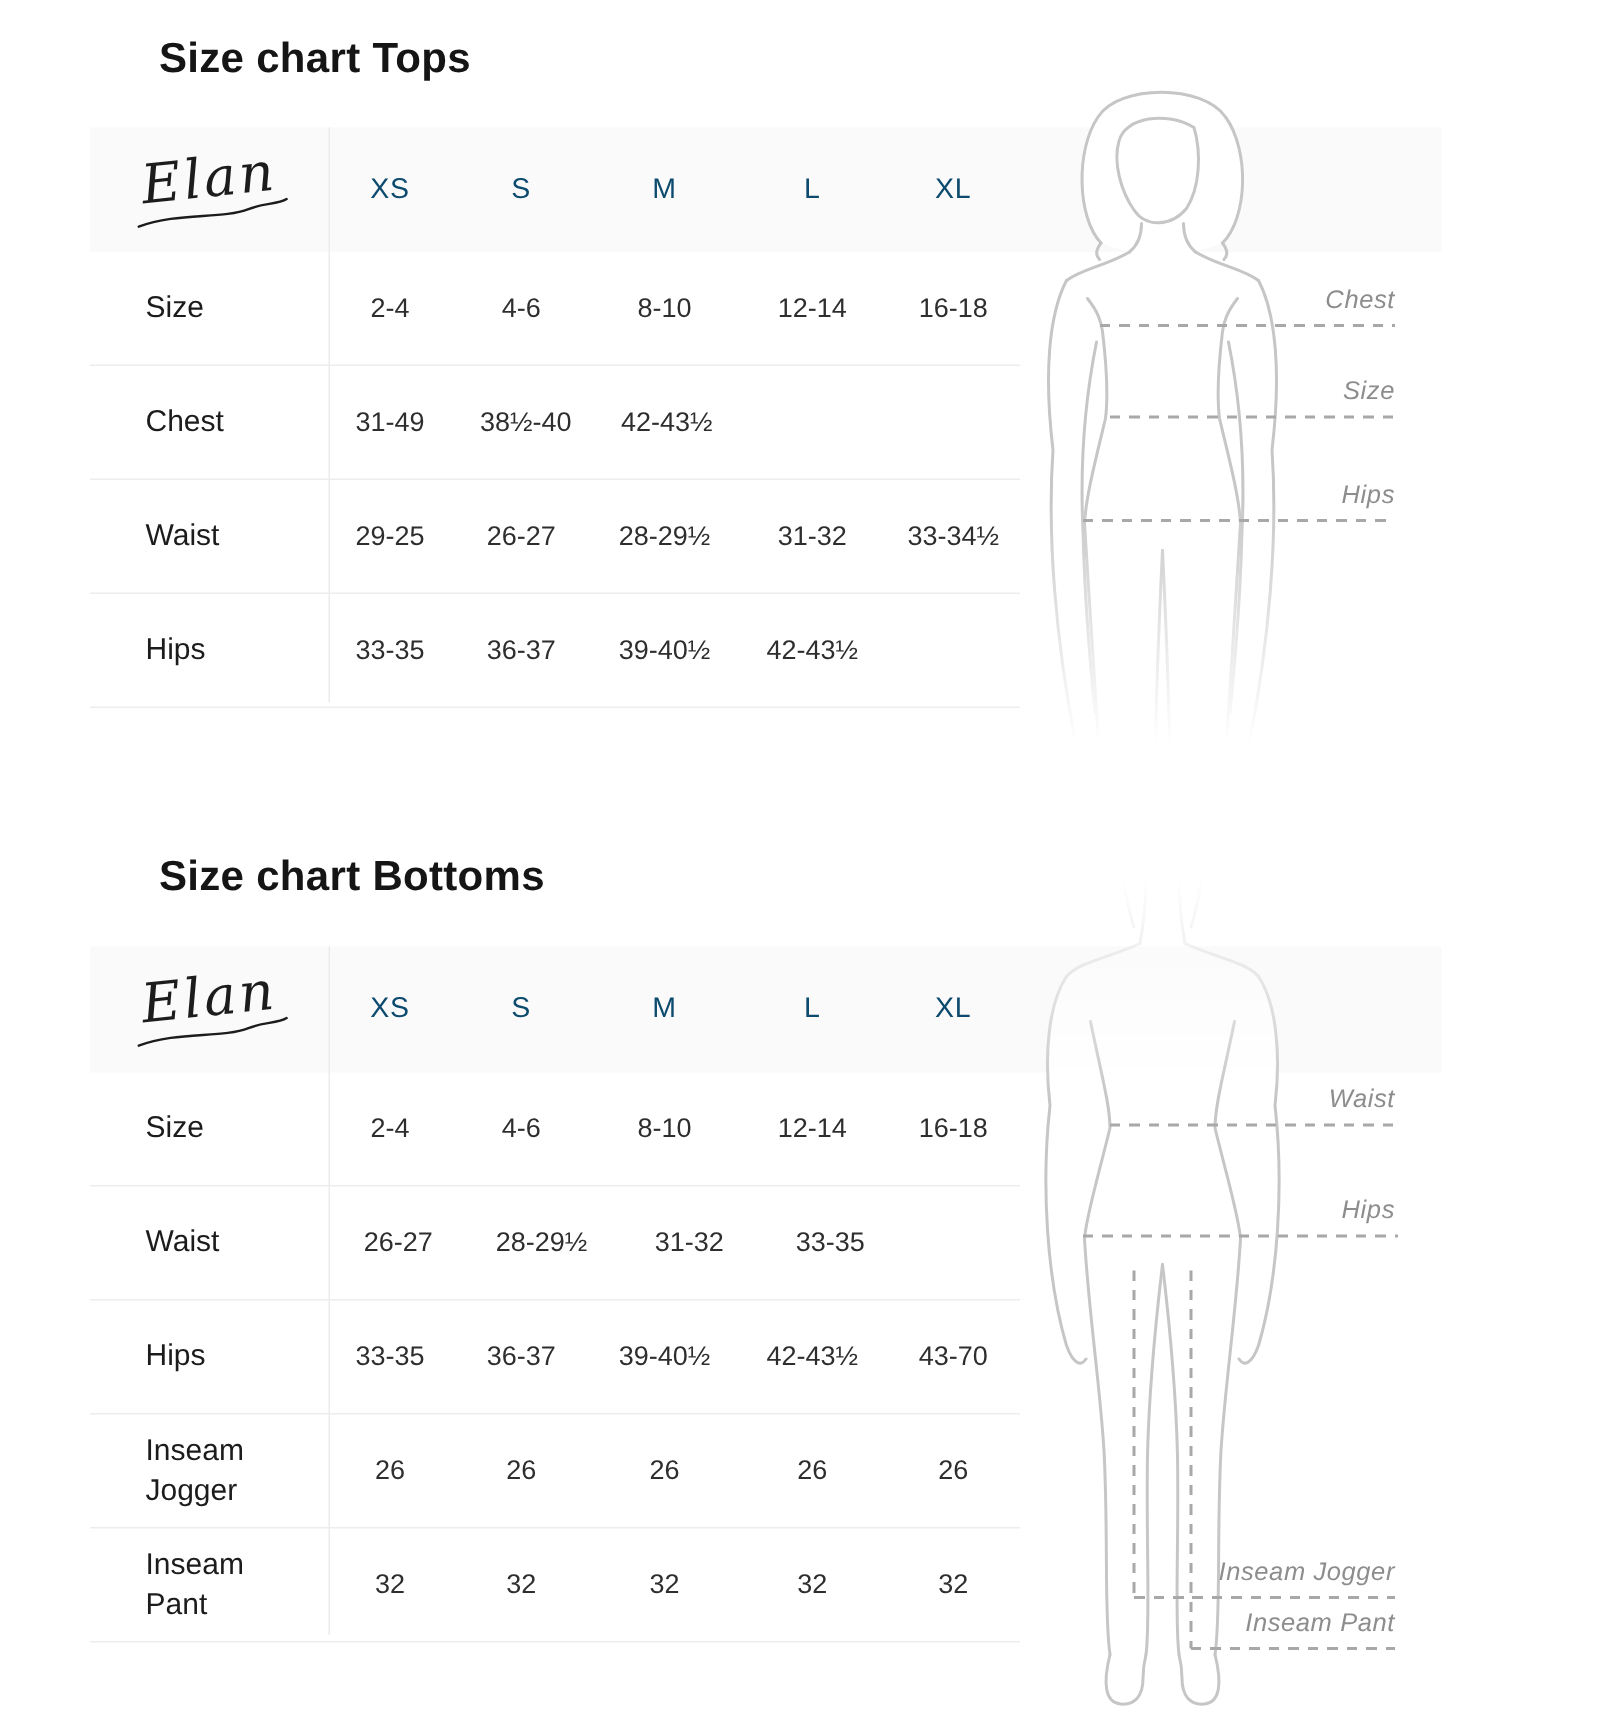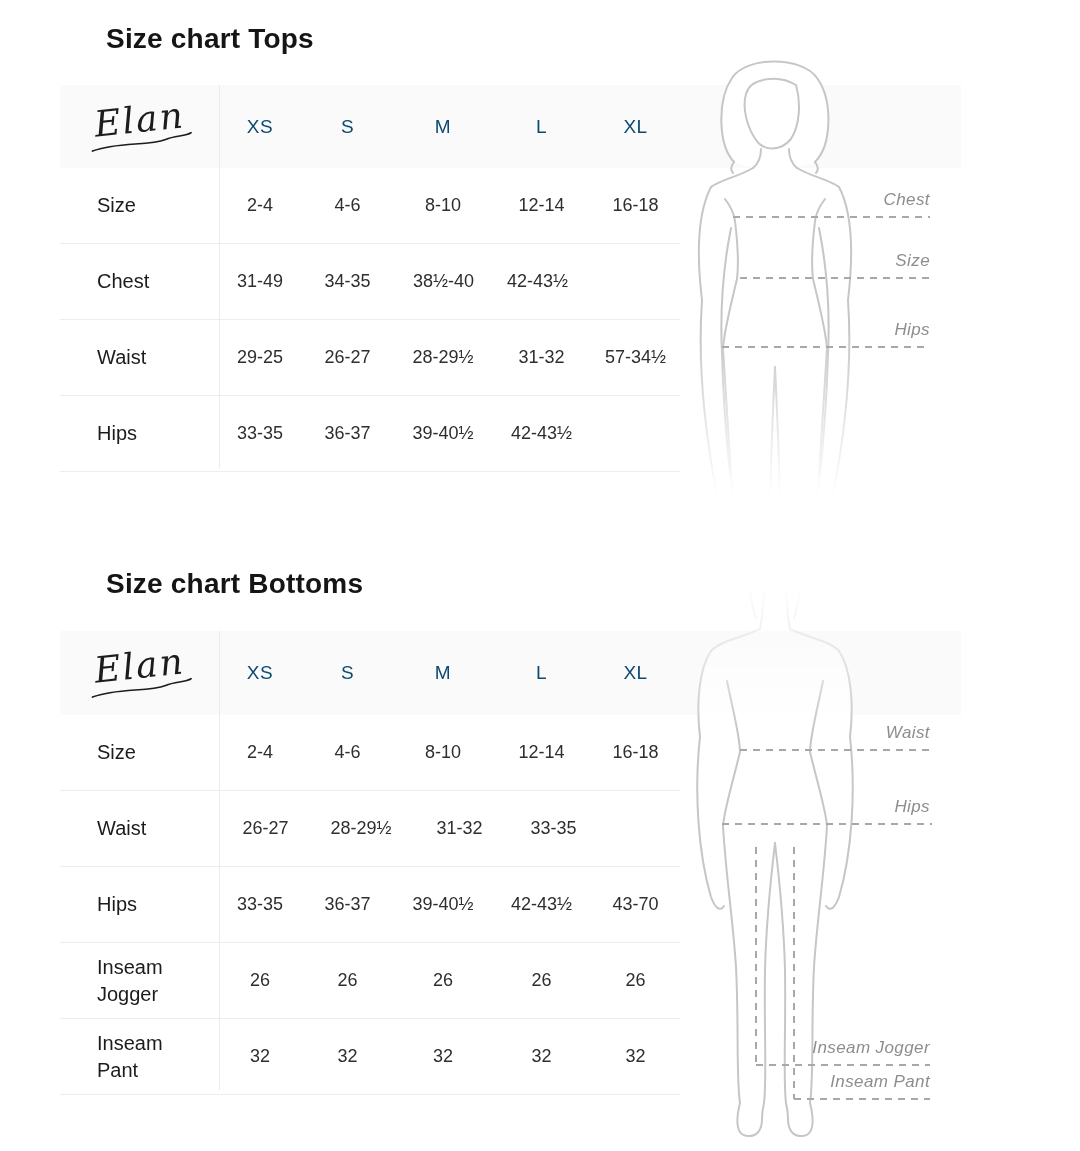--- a/index.html
+++ b/index.html
@@ -124,33 +124,32 @@
       <div class="cell c2">4-6</div>
       <div class="cell c3">8-10</div>
       <div class="cell c4">12-14</div>
       <div class="cell c5">16-18</div>
     </div>
     <div class="row">
       <div class="cell c0 rowlabel">
           <span>Chest</span>
         </div>
       <div class="cell c1">31-49</div>
-      <div class="cell c2">34-35</div>
       <div class="cell c4">38½-40</div>
       <div class="cell c5">42-43½</div>
     </div>
     <div class="row">
       <div class="cell c0 rowlabel">
           <span>Waist</span>
         </div>
       <div class="cell c1">29-25</div>
       <div class="cell c2">26-27</div>
       <div class="cell c3">28-29½</div>
       <div class="cell c4">31-32</div>
-      <div class="cell c5">57-34½</div>
+      <div class="cell c5">33-34½</div>
     </div>
     <div class="row">
       <div class="cell c0 rowlabel">
           <span>Hips</span>
         </div>
       <div class="cell c1">33-35</div>
       <div class="cell c2">36-37</div>
       <div class="cell c3">39-40½</div>
       <div class="cell c4">42-43½</div>
     </div>

